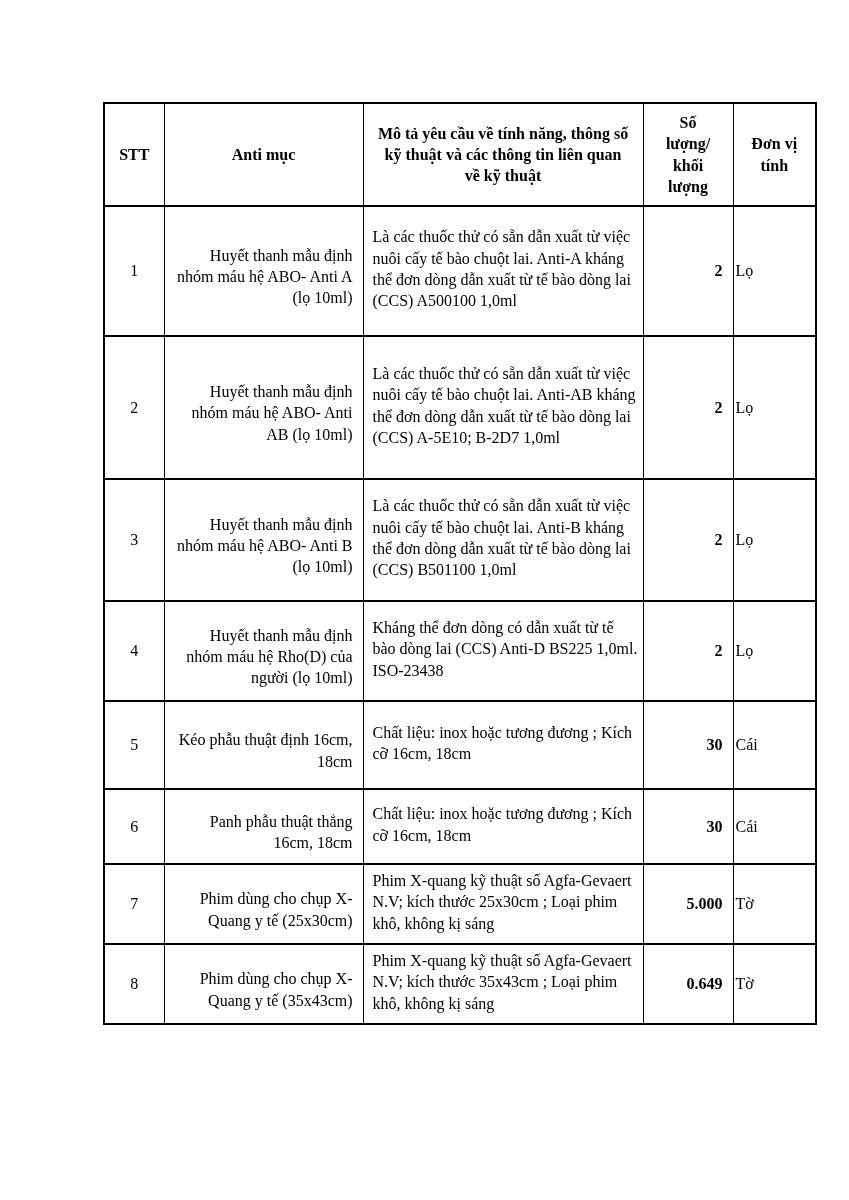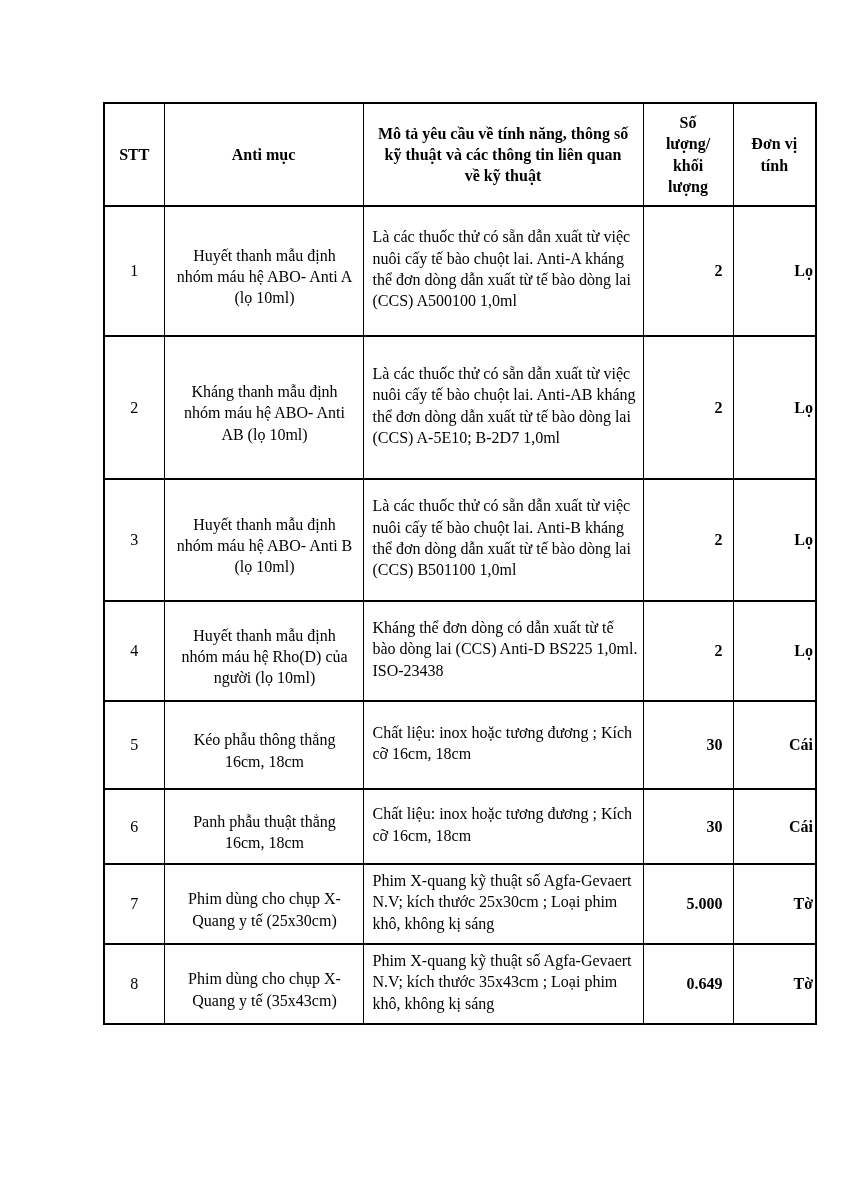--- a/index.html
+++ b/index.html
@@ -40,24 +40,24 @@
     font-weight: bold;
     text-align: center;
     padding: 4px 3px;
   }
   thead tr { height: 103px; }
   .head-desc { display: inline-block; max-width: 252px; text-align: center; }
   .head-qty  { display: inline-block; max-width: 60px; }
   .head-unit { display: inline-block; max-width: 64px; }
 
   td.cell-stt  { text-align: center; padding: 4px 2px; }
-  td.cell-cat  { text-align: center; padding: 15px 10px 4px 12px; }
+  td.cell-cat  { text-align: right; padding: 15px 10px 4px 12px; }
   td.cell-desc { text-align: left; padding: 4px 5px 8px 9px; }
   td.cell-qty  { text-align: right; font-weight: bold; padding: 4px 10px 4px 2px; }
-  td.cell-unit { text-align: right; padding: 8px 2px; font-weight: bold; }
+  td.cell-unit { text-align: left; padding: 8px 2px; }
 
   #table-body tr:nth-child(1) { height: 130px; }
   #table-body tr:nth-child(2) { height: 143px; }
   #table-body tr:nth-child(3) { height: 122px; }
   #table-body tr:nth-child(4) { height: 100px; }
   #table-body tr:nth-child(5) { height: 88px; }
   #table-body tr:nth-child(6) { height: 75px; }
   #table-body tr:nth-child(7) { height: 80px; }
   #table-body tr:nth-child(8) { height: 80px; }
 </style>
@@ -96,21 +96,21 @@
   <tr class="item-row">
     <td class="cell-stt">1</td>
     <td class="cell-cat">Huyết thanh mẫu định nhóm máu hệ ABO- Anti A (lọ 10ml)</td>
     <td class="cell-desc">Là các thuốc thử có sẵn dẫn xuất từ việc nuôi cấy tế bào chuột lai. Anti-A kháng thể đơn dòng dẫn xuất từ tế bào dòng lai (CCS) A500100 1,0ml</td>
     <td class="cell-qty">2</td>
     <td class="cell-unit">Lọ</td>
   </tr>
 
   <tr class="item-row">
     <td class="cell-stt">2</td>
-    <td class="cell-cat">Kháng thanh mẫu định nhóm máu hệ ABO- Anti AB (lọ 10ml)</td>
+    <td class="cell-cat">Huyết thanh mẫu định nhóm máu hệ ABO- Anti AB (lọ 10ml)</td>
     <td class="cell-desc">Là các thuốc thử có sẵn dẫn xuất từ việc nuôi cấy tế bào chuột lai. Anti-AB kháng thể đơn dòng dẫn xuất từ tế bào dòng lai (CCS) A-5E10; B-2D7 1,0ml</td>
     <td class="cell-qty">2</td>
     <td class="cell-unit">Lọ</td>
   </tr>
 
   <tr class="item-row">
     <td class="cell-stt">3</td>
     <td class="cell-cat">Huyết thanh mẫu định nhóm máu hệ ABO- Anti B (lọ 10ml)</td>
     <td class="cell-desc">Là các thuốc thử có sẵn dẫn xuất từ việc nuôi cấy tế bào chuột lai. Anti-B kháng thể đơn dòng dẫn xuất từ tế bào dòng lai (CCS) B501100 1,0ml</td>
     <td class="cell-qty">2</td>
@@ -120,21 +120,21 @@
   <tr class="item-row">
     <td class="cell-stt">4</td>
     <td class="cell-cat">Huyết thanh mẫu định nhóm máu hệ Rho(D) của người (lọ 10ml)</td>
     <td class="cell-desc">Kháng thể đơn dòng có dẫn xuất từ tế bào dòng lai (CCS) Anti-D BS225 1,0ml. ISO-23438</td>
     <td class="cell-qty">2</td>
     <td class="cell-unit">Lọ</td>
   </tr>
 
   <tr class="item-row">
     <td class="cell-stt">5</td>
-    <td class="cell-cat">Kéo phẫu thông thẳng 16cm, 18cm</td>
+    <td class="cell-cat">Kéo phẫu thuật định 16cm, 18cm</td>
     <td class="cell-desc">Chất liệu: inox hoặc tương đương ; Kích cỡ 16cm, 18cm</td>
     <td class="cell-qty">30</td>
     <td class="cell-unit">Cái</td>
   </tr>
 
   <tr class="item-row">
     <td class="cell-stt">6</td>
     <td class="cell-cat">Panh phẫu thuật  thẳng 16cm, 18cm</td>
     <td class="cell-desc">Chất liệu: inox hoặc tương đương ; Kích cỡ 16cm, 18cm</td>
     <td class="cell-qty">30</td>

